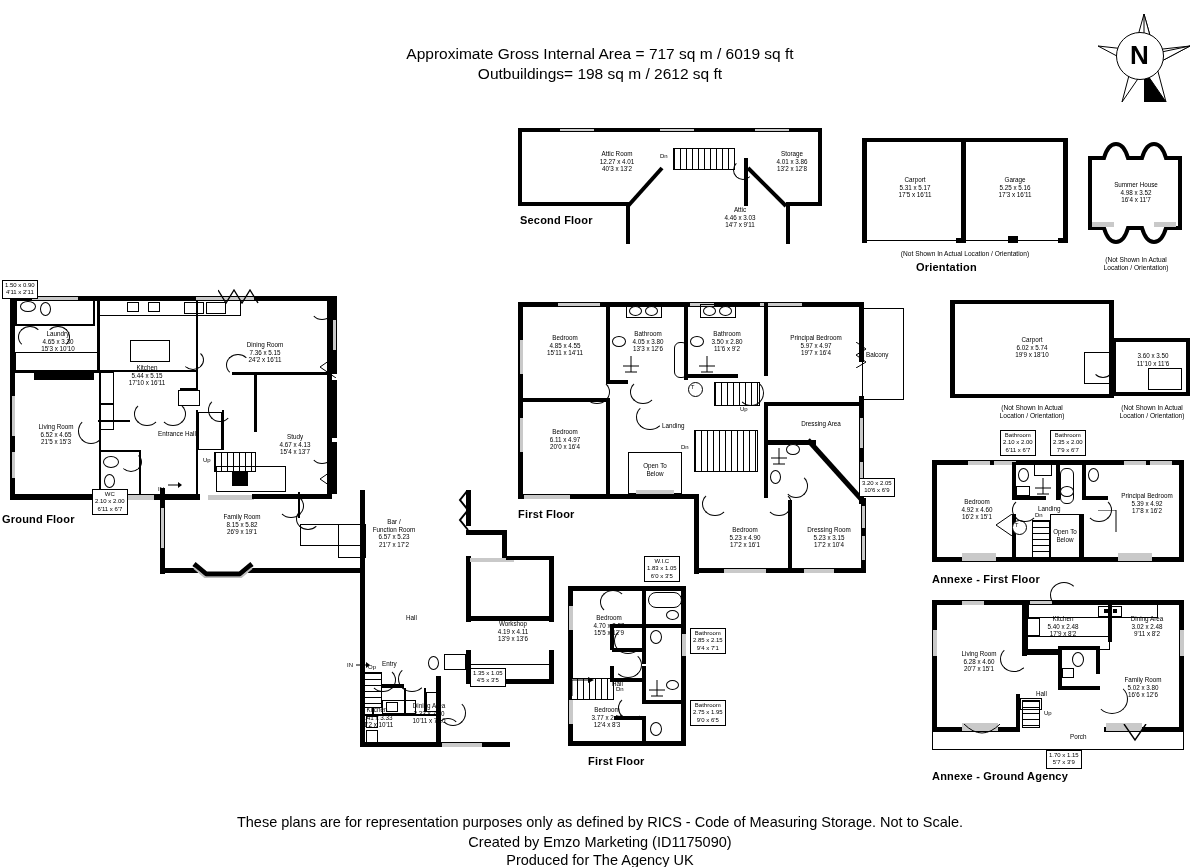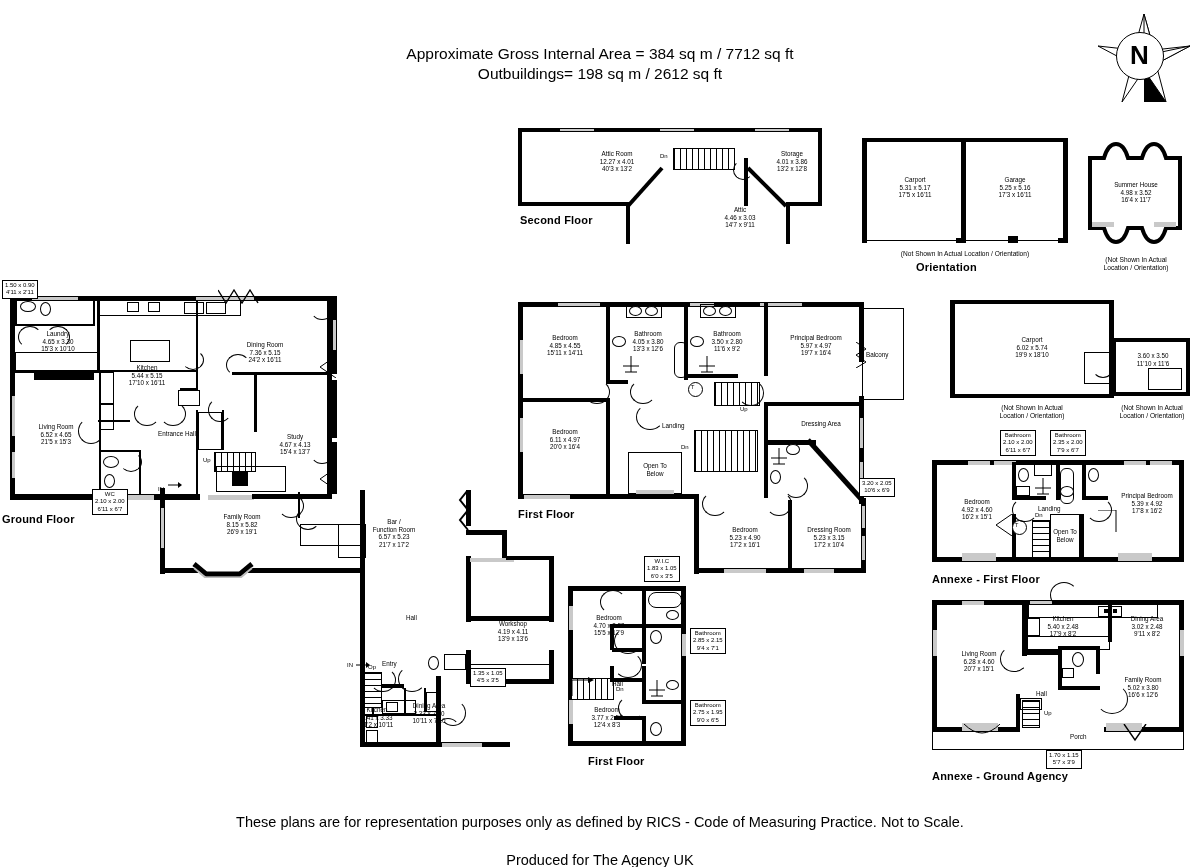--- a/index.html
+++ b/index.html
@@ -48,21 +48,21 @@
 
   
   .oval{position:absolute;border:1px solid #000;border-radius:50%;box-sizing:border-box;background:#fff;}
   .blk{position:absolute;background:#000;}
 </style>
 </head>
 <body>
 
 <div id="page">
 
-  <div class="hdr" style="left:0;top:44px;width:1200px;">Approximate Gross Internal Area = 384 sq m / 7712 sq ft</div>
+  <div class="hdr" style="left:0;top:44px;width:1200px;">Approximate Gross Internal Area = 717 sq m / 6019 sq ft</div>
   <div class="hdr" style="left:0;top:64px;width:1200px;">Outbuildings= 198 sq m / 2612 sq ft</div>
 
   <div id="compass">
     <svg width="104" height="104" viewBox="0 0 104 104">
       <polygon points="52,8 62,44 98,40 64,58 74,96 52,64 30,96 40,58 6,40 42,44" fill="#ffffff" stroke="#000" stroke-width="1"></polygon>
       <polygon points="52,64 74,96 52,96" fill="#000"></polygon>
       <polygon points="52,8 62,44 52,52" fill="#ffffff" stroke="#000" stroke-width="1"></polygon>
       <polygon points="98,40 64,58 60,48" fill="#ffffff" stroke="#000" stroke-width="1"></polygon>
     </svg>
     <div class="circ" style="left:24px;top:26px;width:46px;height:46px;"></div>
@@ -775,16 +775,17 @@
     </div>
     <div class="tiny" style="left:1036px;top:690px;font-size:6.3px;">Hall</div>
 
     <div class="callout" style="left:1046px;top:750px;">
       <div>1.70 x 1.15</div>
       <div>5'7 x 3'9</div>
     </div>
     <div class="floorlbl" style="left:932px;top:770px;">Annexe - Ground Agency</div>
   </div>
 
-  <div class="ftr" style="left:0;top:813px;width:1200px;">These plans are for representation purposes only as defined by RICS - Code of Measuring Practice. Not to Scale.</div>
+  <div class="ftr" style="left:0;top:813px;width:1200px;">These plans are for representation purposes only as defined by RICS - Code of Measuring Storage. Not to Scale.</div>
+  <div class="ftr" style="left:0;top:833px;width:1200px;">Created by Emzo Marketing (ID1175090)</div>
   <div class="ftr" style="left:0;top:851px;width:1200px;">Produced for The Agency UK</div>
 
 </div>
 
 </body></html>

